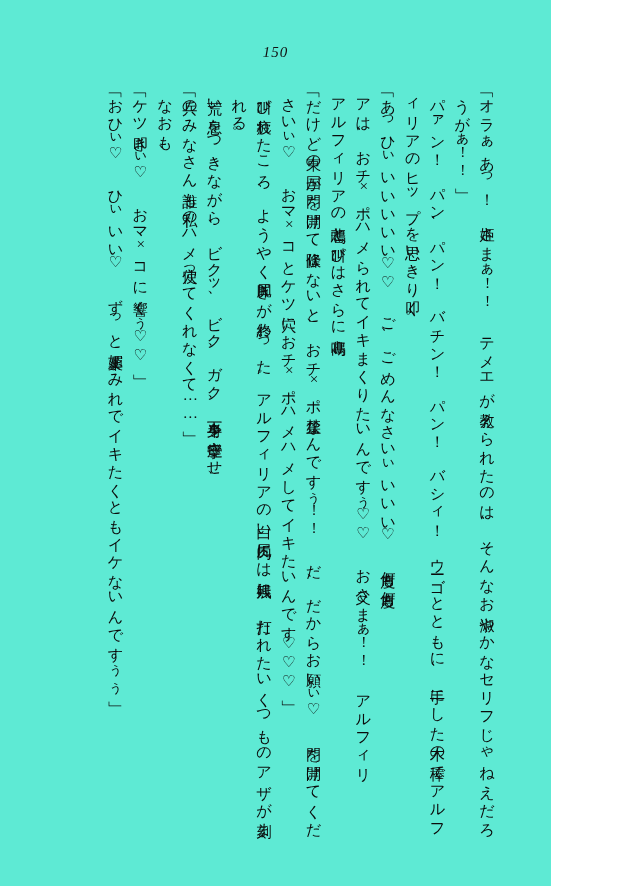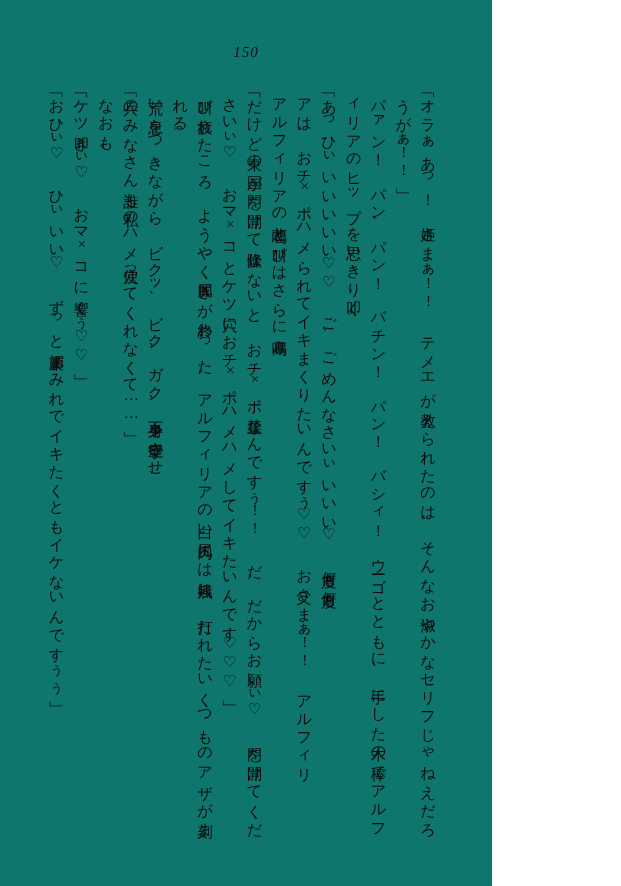--- a/index.html
+++ b/index.html
@@ -9,23 +9,23 @@
   }
   body {
     width: 621px;
     height: 886px;
     overflow: hidden;
     font-family: "Liberation Serif", "DejaVu Serif", serif;
     color: #000000;
   }
   .page {
     position: relative;
-    width: 492px;
+    width: 551px;
     height: 886px;
-    background: #0f766e;
+    background: #5eead4;
     box-sizing: border-box;
   }
   .page-number {
     position: absolute;
     top: 44px;
     left: 0;
     right: 0;
     text-align: center;
     font-size: 15px;
     font-style: italic;

